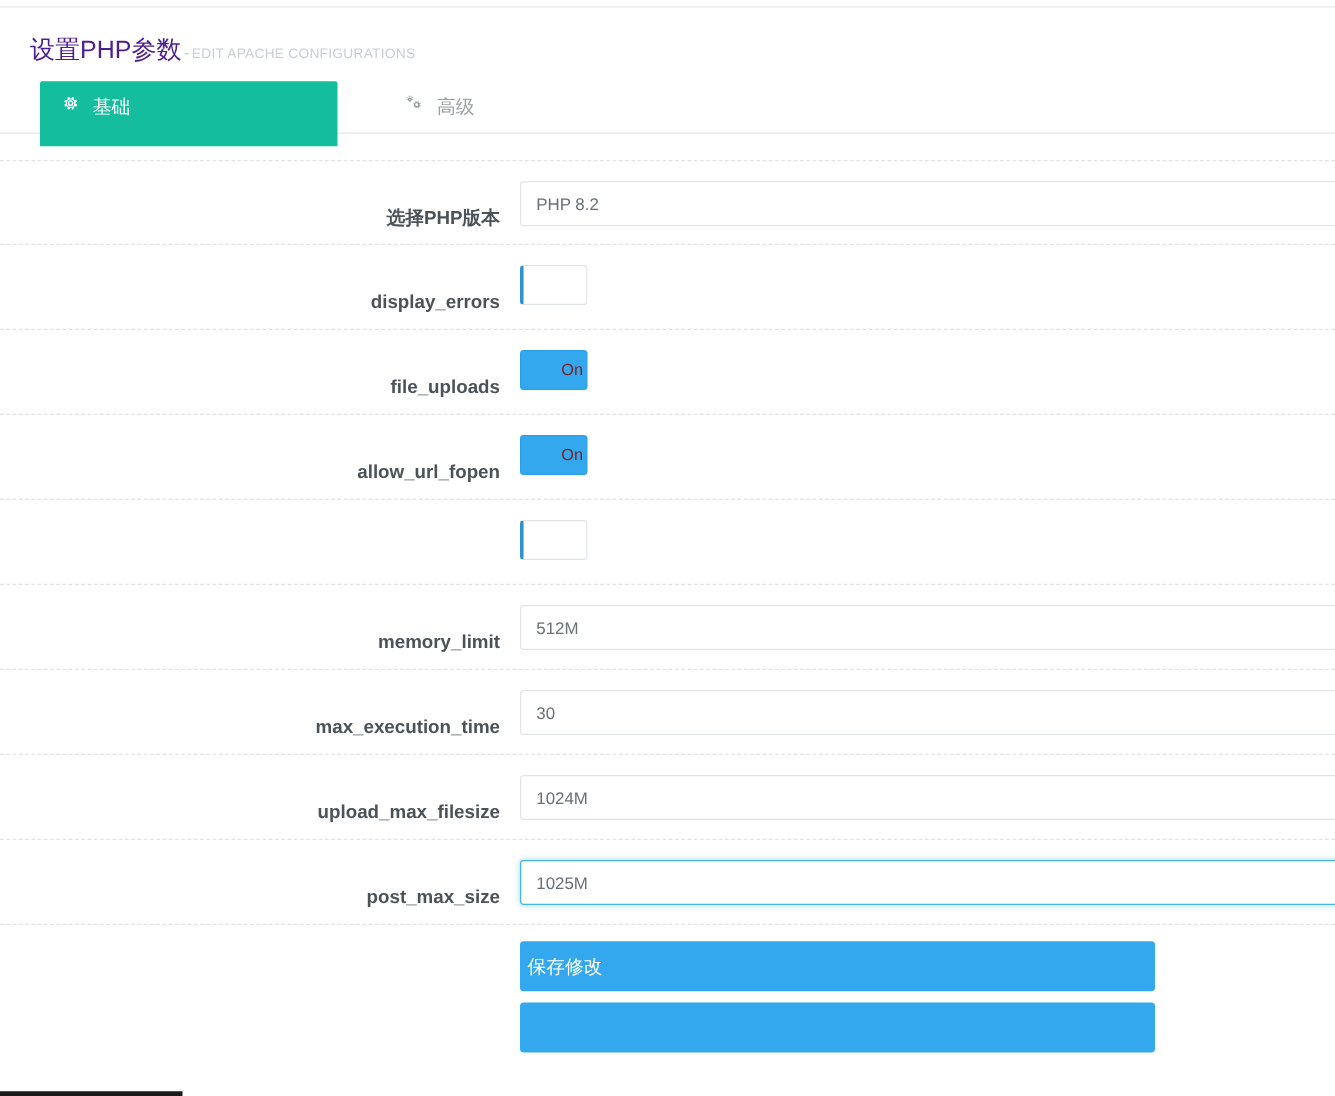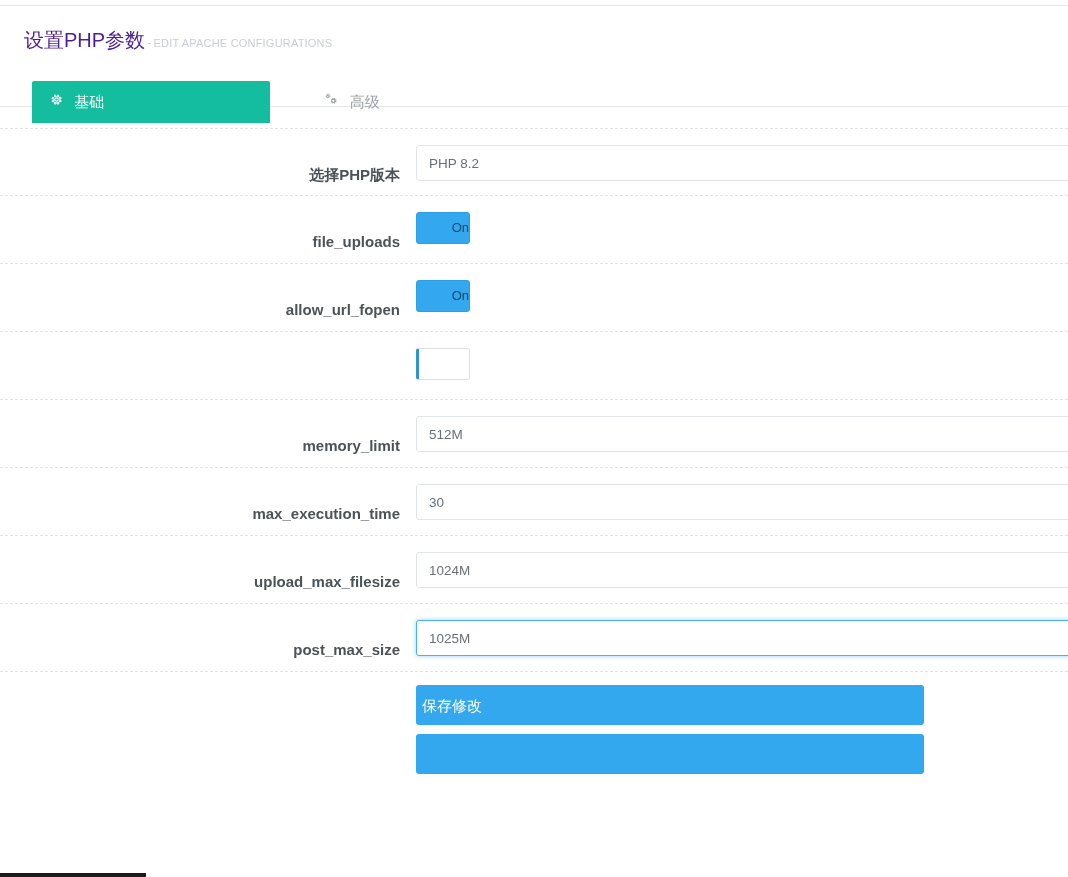--- a/index.html
+++ b/index.html
@@ -59,29 +59,29 @@
   .tabs {
     position: relative;
     margin-top: 13px;
     height: 42px;
     padding-left: 32px;
     border-bottom: 1px solid #e4e7ea;
   }
   .tab {
     display: inline-block;
     vertical-align: top;
-    height: 42px;
+    height: 52px;
     line-height: 42px;
     padding: 0 18px;
     font-size: 15px;
     color: #9aa0a6;
     cursor: pointer;
     white-space: nowrap;
     position: relative;
-    top: 16px;
+    top: 0;
   }
   .tab .t-icon {
     display: inline-block;
     margin-right: 7px;
     font-size: 13px;
     position: relative;
     top: -1px;
   }
   .tab.active {
     background: #13bd9e;
@@ -160,22 +160,23 @@
     user-select: none;
   }
   .switch.on {
     background: #33a8ee;
     border: 1px solid #2aa0e8;
   }
   .switch.on .sw-label {
     position: absolute;
     left: 0; right: 0; top: 0; bottom: 0;
     line-height: 30px;
-    text-align: right;
-    color: #0c4a6e;
+    text-align: left;
+    color: #7f1d1d;
+    padding-left: 32px;
   }
   .switch.off {
     background: #ffffff;
     border: 1px solid #dfe3e6;
     border-left: 3px solid #2f93cf;
   }
 
   
   .btn-row {
     position: relative;
@@ -249,20 +250,28 @@
 
     <div class="form-area">
 
       <div class="form-row">
         <div class="lbl cn">选择PHP版本</div>
         <div class="field">
           <input class="txt" type="text" readonly="" value="PHP 8.2" style="">
         </div>
       </div>
 
+      <div class="form-row">
+        <div class="lbl">display_errors</div>
+        <div class="field">
+          <div class="switch off">
+            
+          </div>
+        </div>
+      </div>
 
       <div class="form-row">
         <div class="lbl">file_uploads</div>
         <div class="field">
           <div class="switch on">
             <span class="sw-label">On</span>
           </div>
         </div>
       </div>
 

